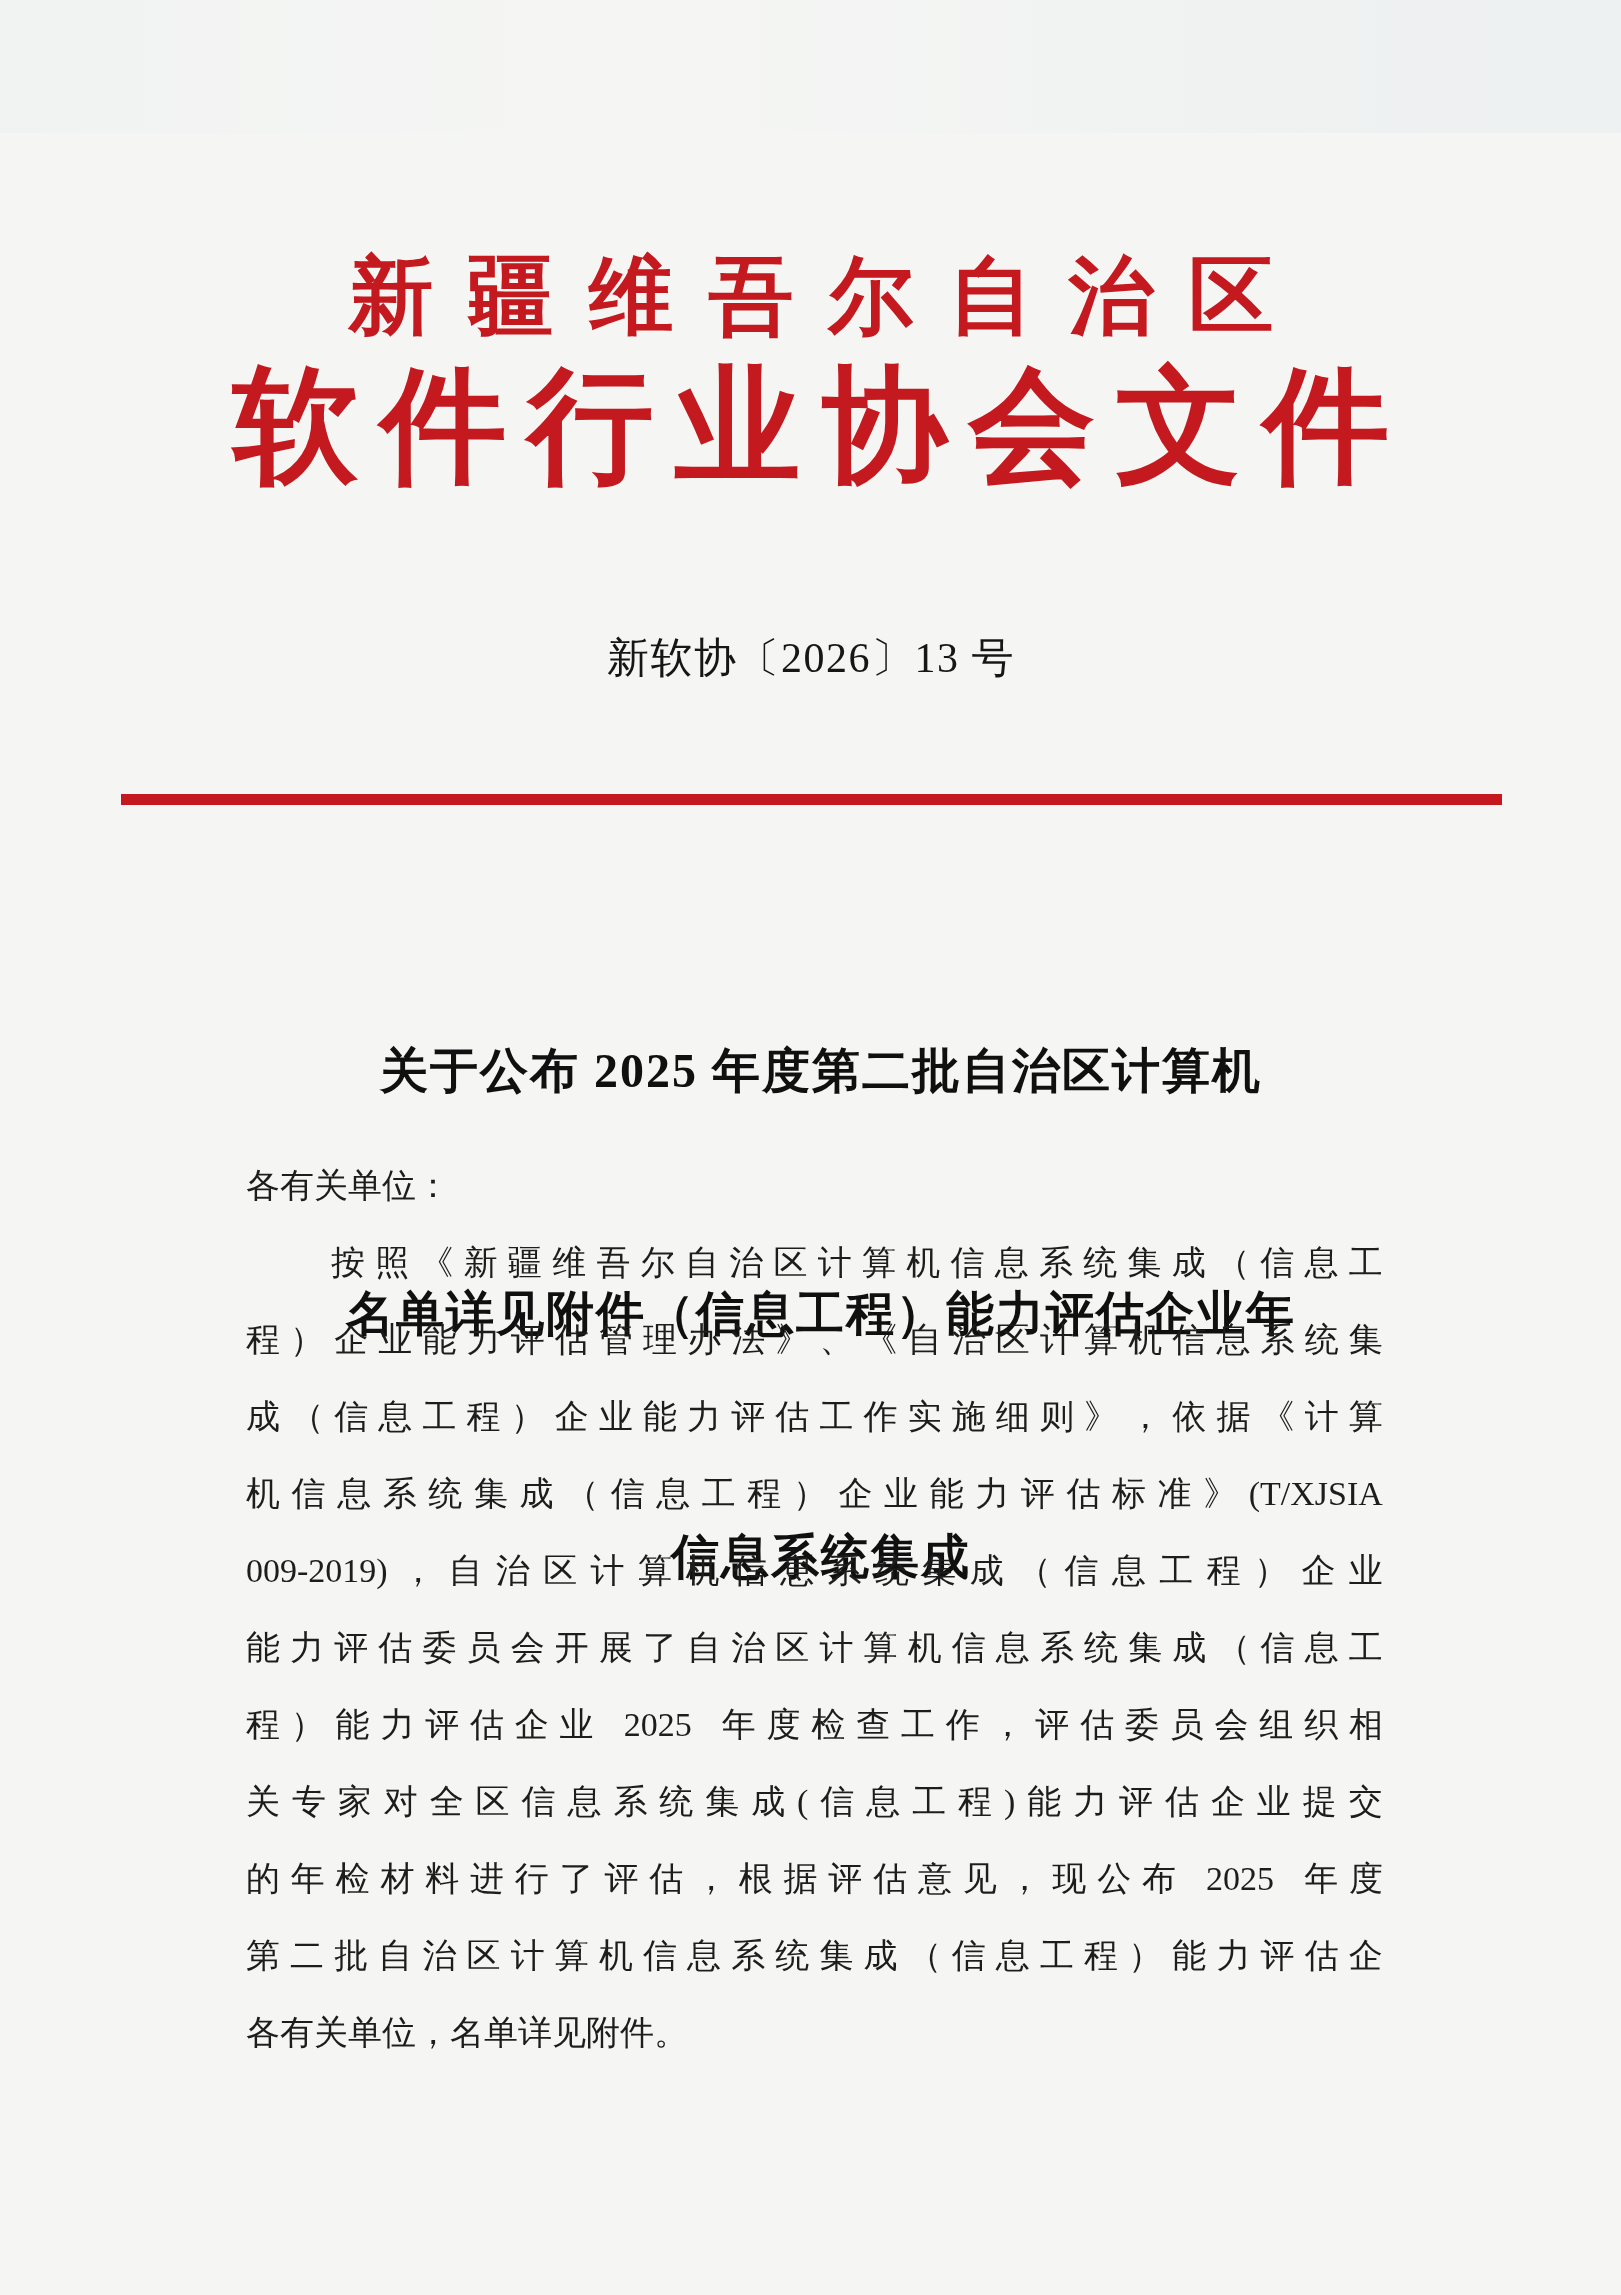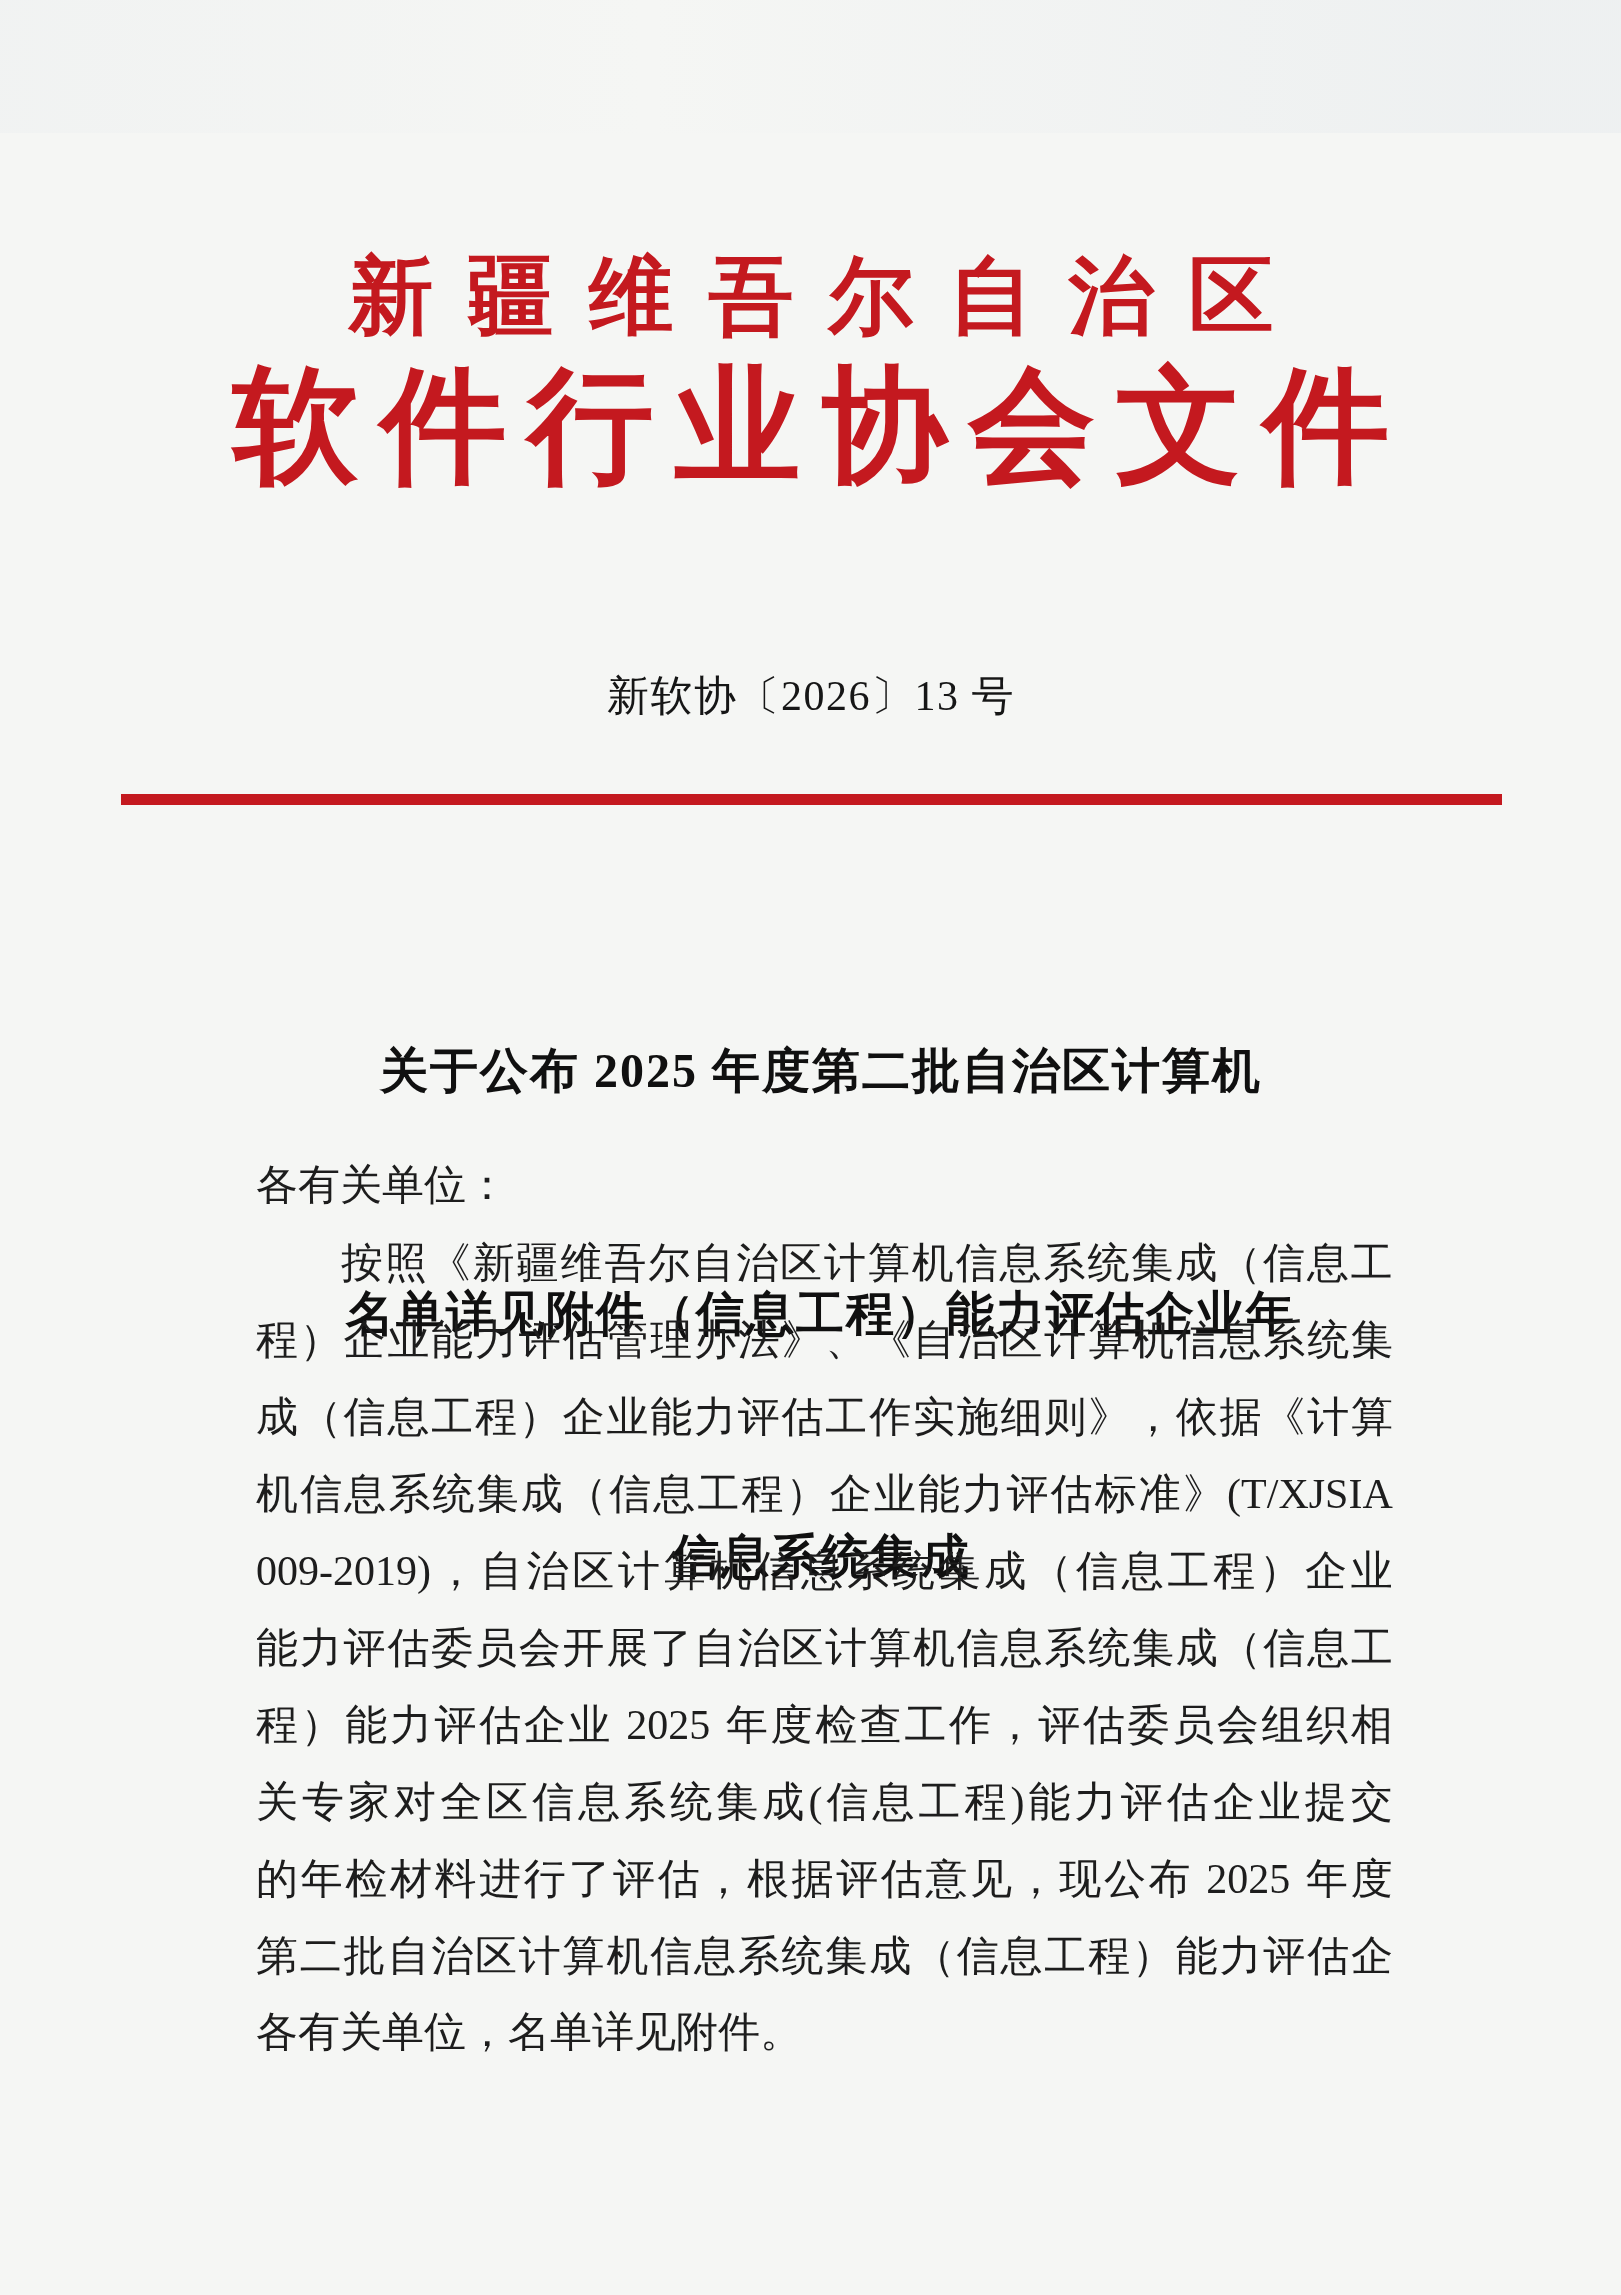--- a/index.html
+++ b/index.html
@@ -37,21 +37,21 @@
     width:925px;
     font-size:85px;
   }
   .lh2{
     top:364px;
     width:1156px;
     font-size:126px;
   }
   .docno{
     position:absolute;
-    top:672px;
+    top:634px;
     left:0;
     width:100%;
     text-align:center;
     font-size:42px;
     letter-spacing:1.5px;
     color:#161616;
     line-height:1.15;
   }
   .redline{
     position:absolute;
@@ -71,23 +71,23 @@
     font-size:48px;
     line-height:81px;
     font-weight:bold;
     letter-spacing:2px;
     color:#101010;
     white-space:pre;
   }
   .body{
     position:absolute;
     top:1147px;
-    left:256px;
+    left:246px;
     width:1137px;
-    font-size:42px;
+    font-size:34px;
     color:var(--ink);
   }
   .salutation{
     height:77px;
     line-height:77px;
     white-space:pre;
   }
   .pline{
     height:77px;
   }

